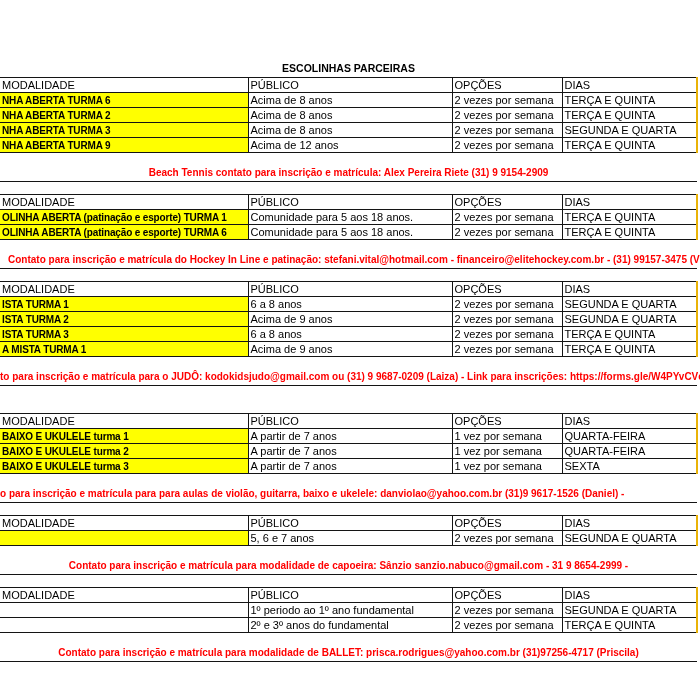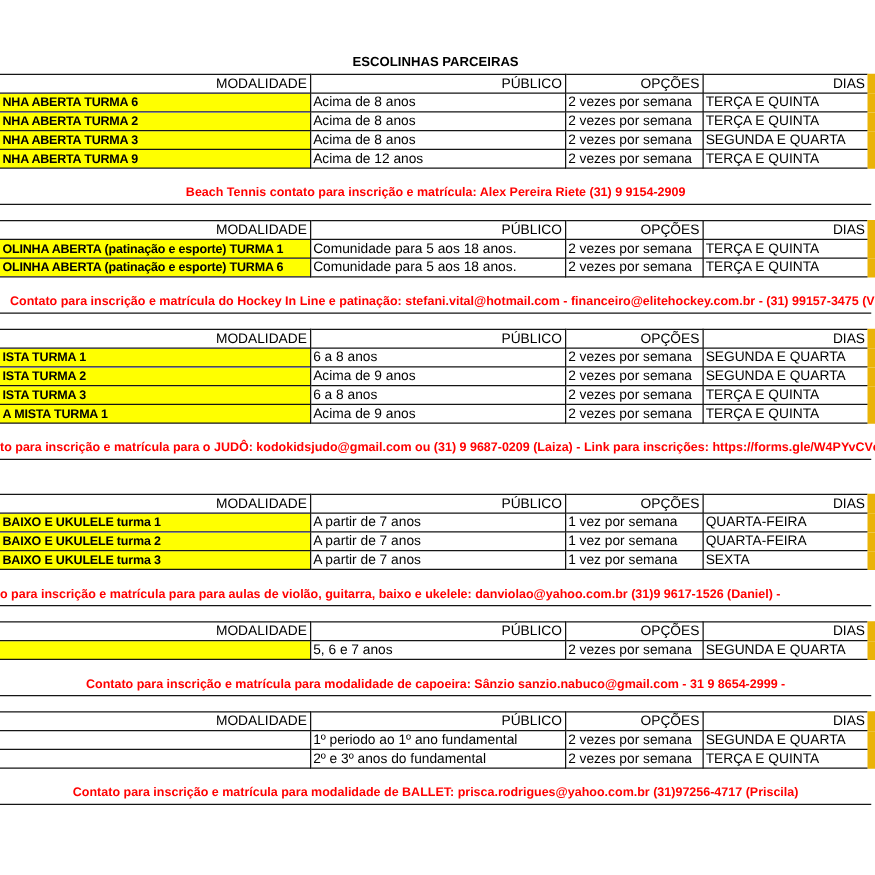--- a/index.html
+++ b/index.html
@@ -3,41 +3,41 @@
 <meta charset="utf-8">
 <style>
   html, body {
     margin: 0; padding: 0;
     width: 700px; height: 700px;
     background: #ffffff;
     overflow: hidden;
     font-family: "Liberation Sans", sans-serif;
     color: #000;
   }
-  .doc { position: absolute; top: 0; left: 0; width: 700px; padding-top: 44px; }
+  .doc { position: absolute; top: 0; left: 0; width: 700px; padding-top: 62px; }
   .title {
     width: 697px; height: 12px; line-height: 12px;
     text-align: center; font-weight: bold; font-size: 10.5px;
     margin-bottom: 3px;
   }
   .block { margin-bottom: 12px; }
   .block.gap-lg { margin-bottom: 27px; }
   table.grid {
     border-collapse: collapse; table-layout: fixed;
     width: 697px;
   }
   .grid th, .grid td {
     border: 1px solid #141414;
     height: 14px; padding: 0 2px;
     font-size: 11px; line-height: 13px;
     white-space: nowrap; overflow: hidden;
   }
-  .grid th { font-weight: normal; text-align: right; background: #ffffff; }
+  .grid th { font-weight: normal; text-align: left; background: #ffffff; }
   .grid th:first-child, .grid td:first-child { border-left: none; }
-  .grid th:last-child, .grid td:last-child { border-right: 6px solid #eab308; }
+  .grid th:last-child, .grid td:last-child { border-right: 2px solid #eab308; }
   td.c-mod { font-weight: bold; text-align: left; font-size: 10px; letter-spacing: -0.15px; }
   td.c-mod.hl { background: var(--hl, #FFFF00); }
   td.c-pub, td.c-opt, td.c-dias { }
   .footer {
     width: 697px; height: 17px; line-height: 17px;
     border-bottom: 1px solid #141414;
     color: var(--red, #FF0000);
     font-weight: bold; font-size: 10px;
     white-space: nowrap; overflow: visible; margin-top: 11px;
   }

